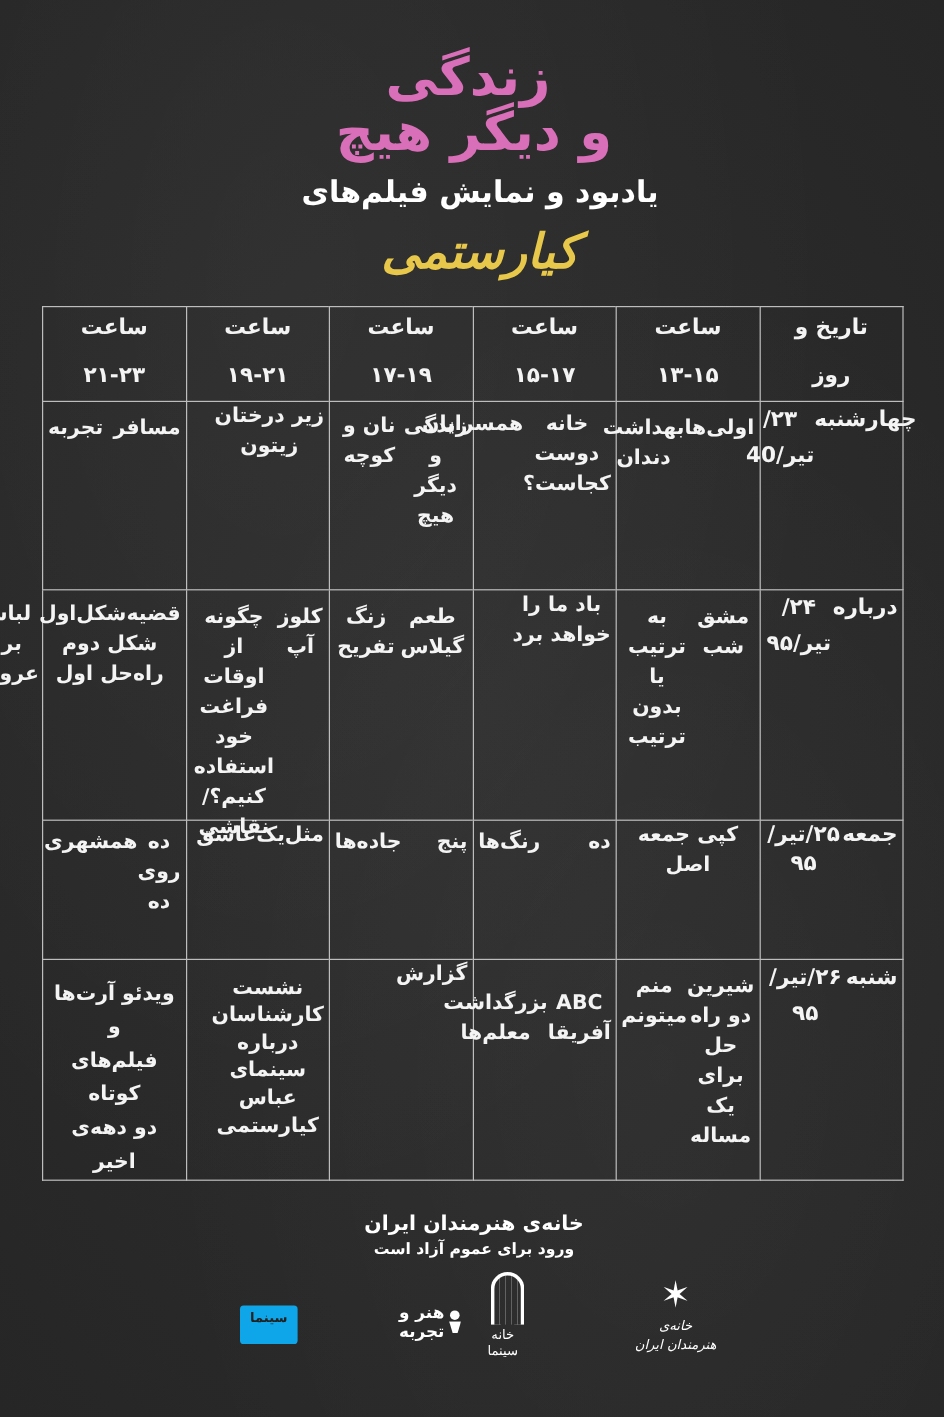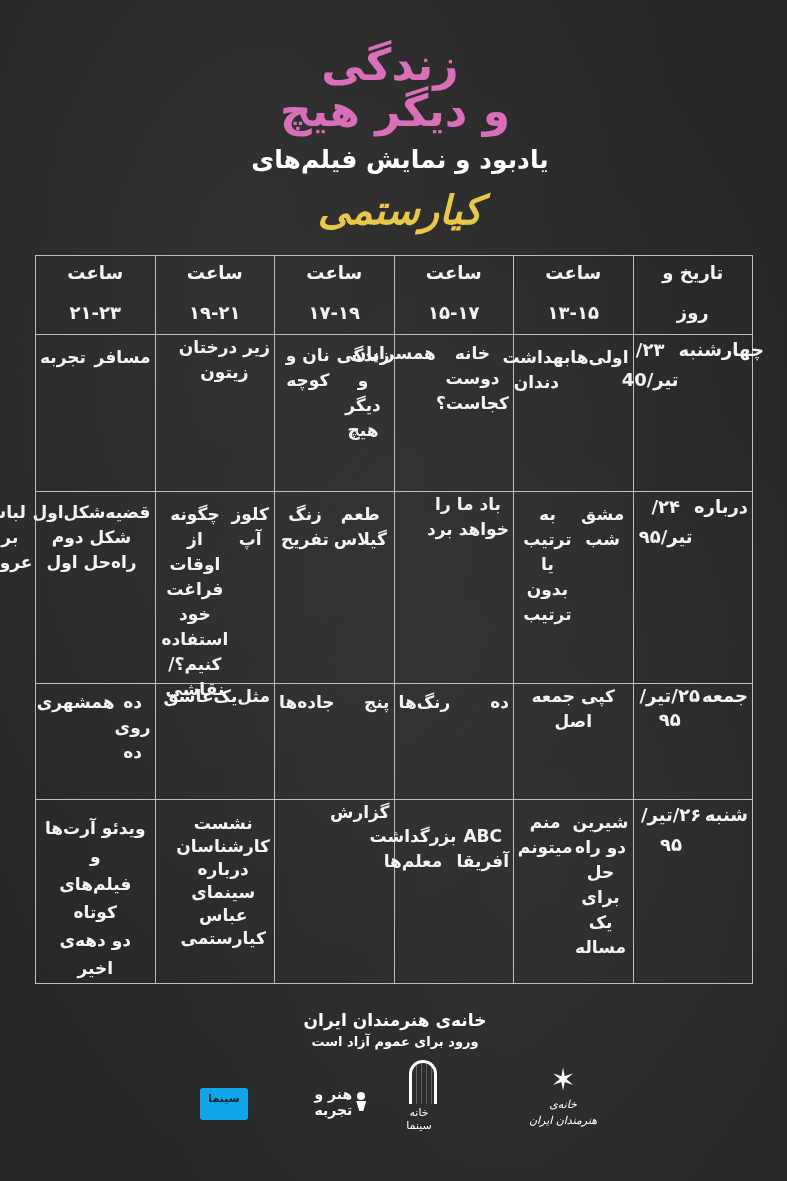--- a/index.html
+++ b/index.html
@@ -64,21 +64,21 @@
     position:absolute; left:270px; top:1034px; width:250px; text-align:center;
     direction:rtl; font-size:13px; font-weight:bold; color:#ffffff;
   }
   .logo { position:absolute; color:#fff; direction:rtl; }
   .logo-sinema {
     left:200px; top:1088px; width:48px; height:32px; background:#0ea5e9;
     border-radius:3px; color:#222; font-size:11px; font-weight:bold;
     text-align:center; line-height:22px;
   }
   .logo-honar {
-    left:274px; top:1088px; width:92px; height:28px; font-size:14px; font-weight:bold;
+    left:292px; top:1088px; width:92px; height:28px; font-size:14px; font-weight:bold;
     display:flex; align-items:center; gap:4px;
   }
   .logo-honar .fig {
     width:10px; height:20px; position:relative;
   }
   .logo-honar .fig:before {
     content:""; position:absolute; left:1px; top:0; width:8px; height:8px;
     background:#fff; border-radius:50%;
   }
   .logo-honar .fig:after {

